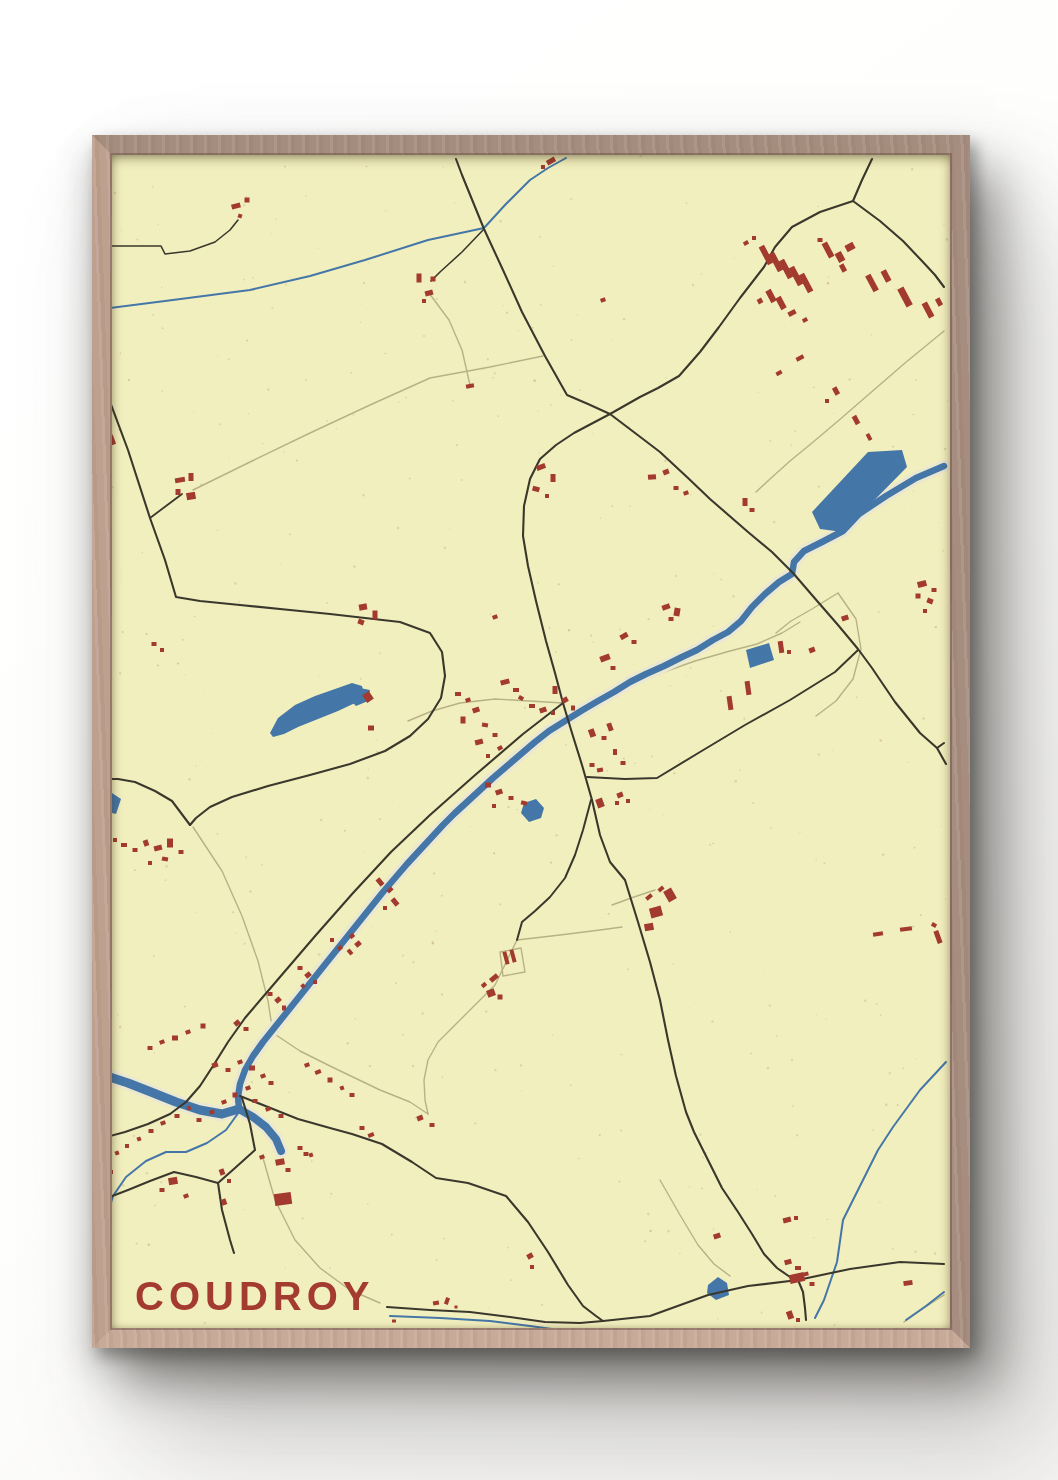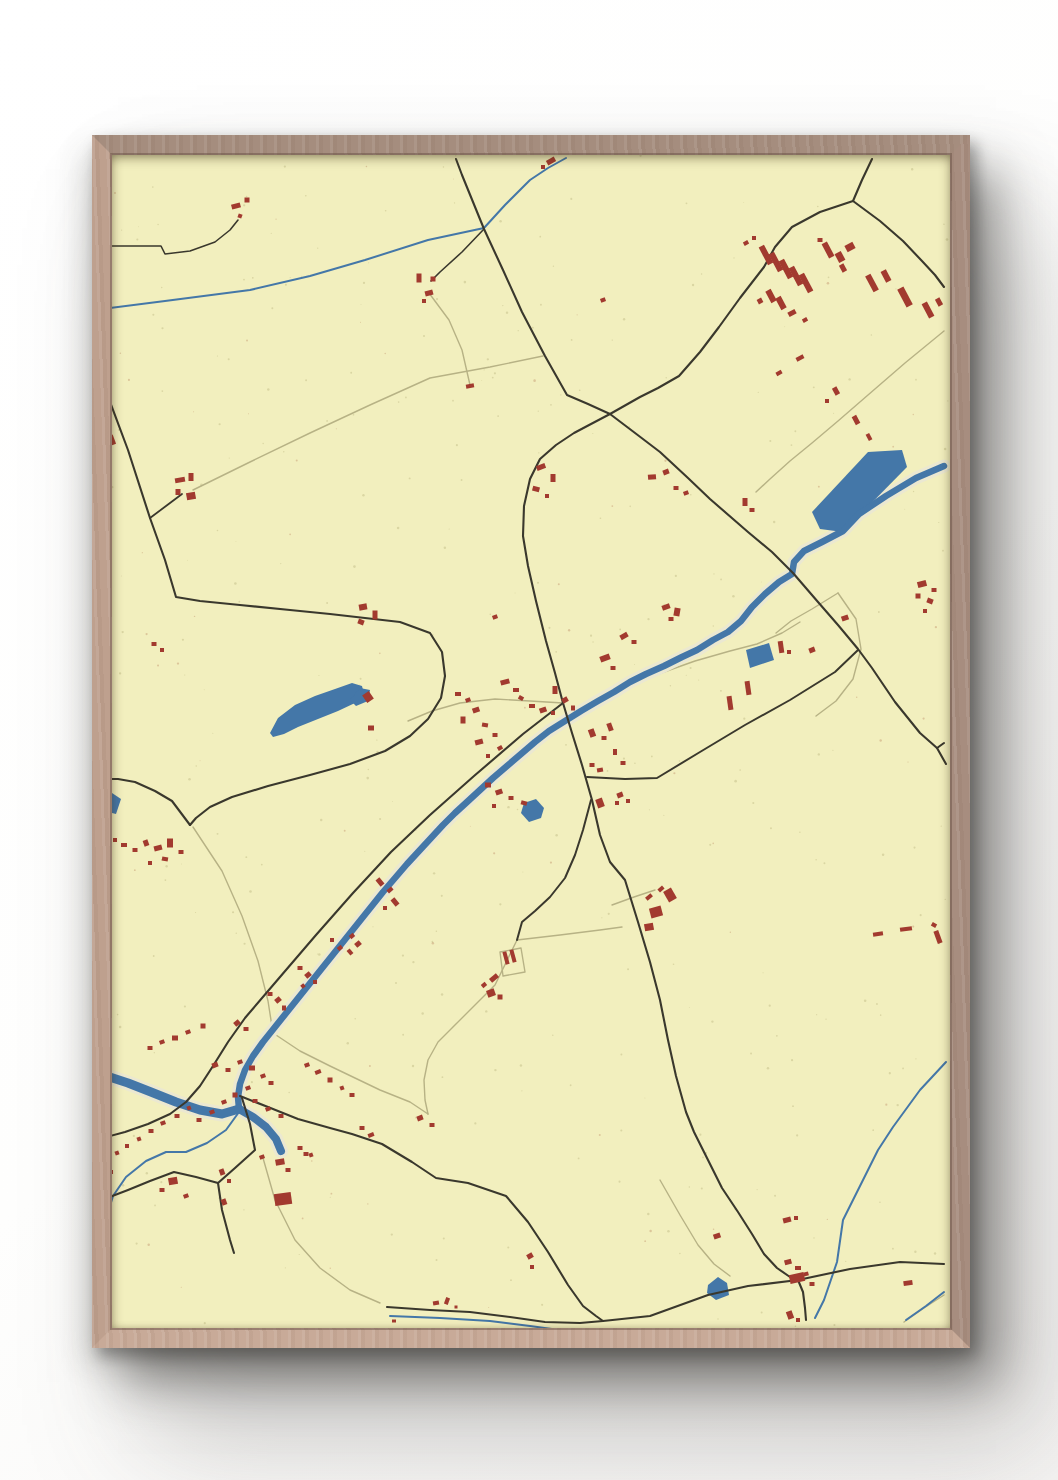--- a/index.html
+++ b/index.html
@@ -733,16 +733,17 @@
             <rect x="809.5" y="1282" width="5" height="4" fill="#a23a2f" transform="rotate(0 812 1284)"></rect>
             <rect x="903.5" y="1280.5" width="9" height="5" fill="#a23a2f" transform="rotate(-8 908 1283)"></rect>
             <rect x="787" y="1311" width="6" height="8" fill="#a23a2f" transform="rotate(-20 790 1315)"></rect>
             <rect x="796" y="1318" width="4" height="4" fill="#a23a2f" transform="rotate(0 798 1320)"></rect>
             <rect x="433" y="1301" width="6" height="4" fill="#a23a2f" transform="rotate(-10 436 1303)"></rect>
             <rect x="445" y="1297.5" width="4" height="7" fill="#a23a2f" transform="rotate(20 447 1301)"></rect>
             <rect x="454.5" y="1305.5" width="3" height="3" fill="#a23a2f" transform="rotate(0 456 1307)"></rect>
             <rect x="392" y="1319.5" width="4" height="3" fill="#a23a2f" transform="rotate(0 394 1321)"></rect>
           </g>
         </svg>
+      <div class="poster-title" style="color: rgb(164, 59, 49);">COUDROY</div>
       <div class="poster-shade"></div>
     </div>
   </div>
 </div>
 
 </body></html>

